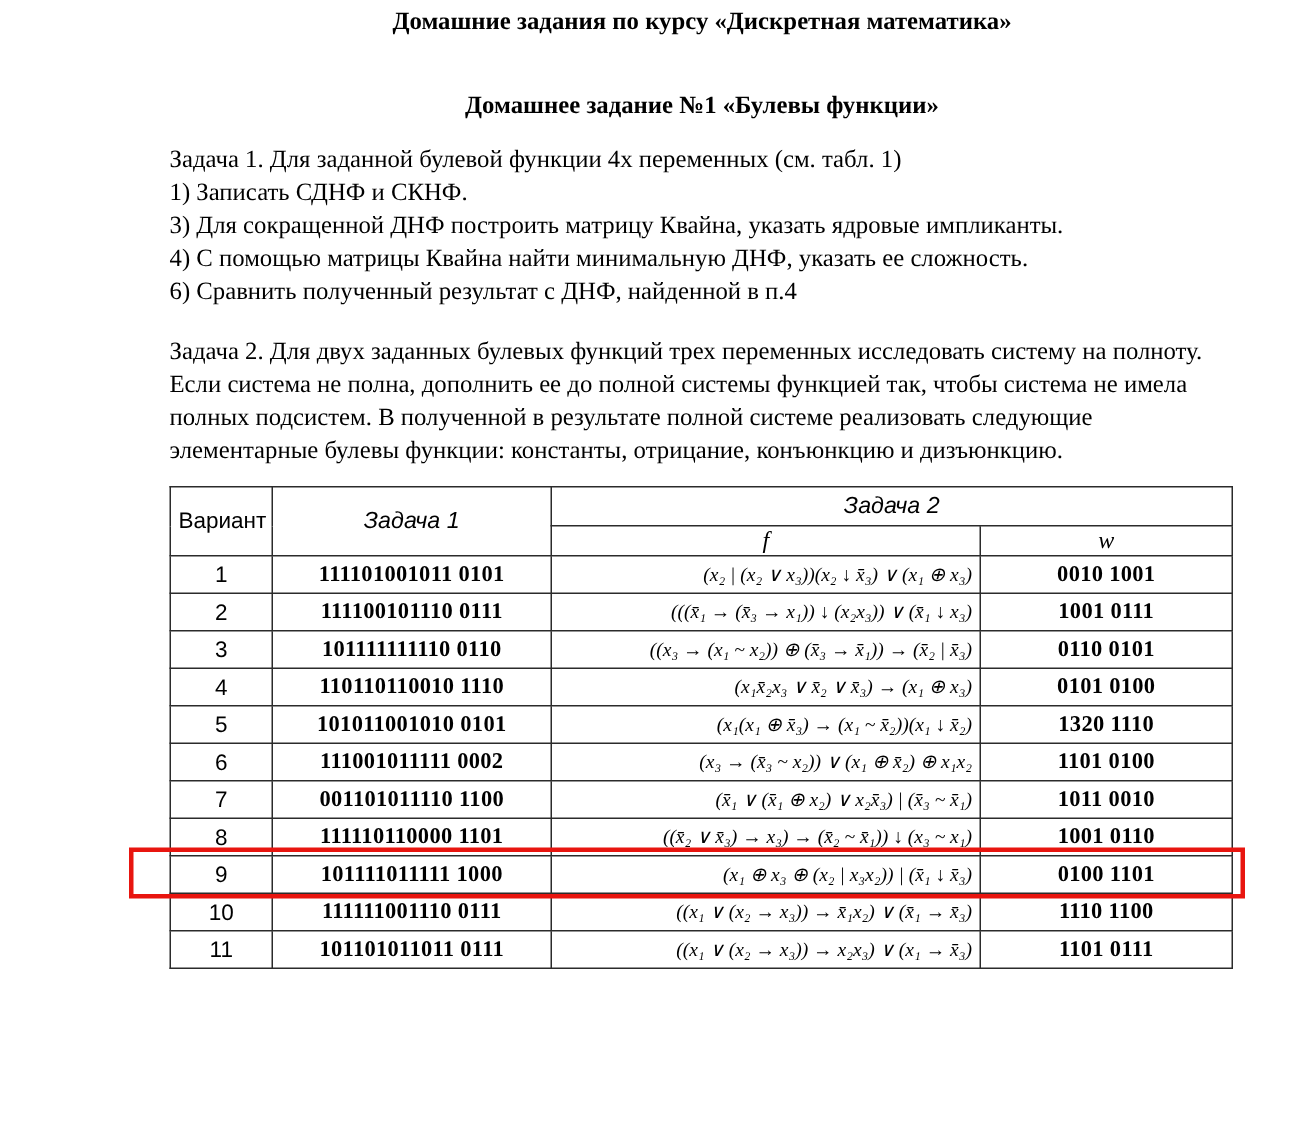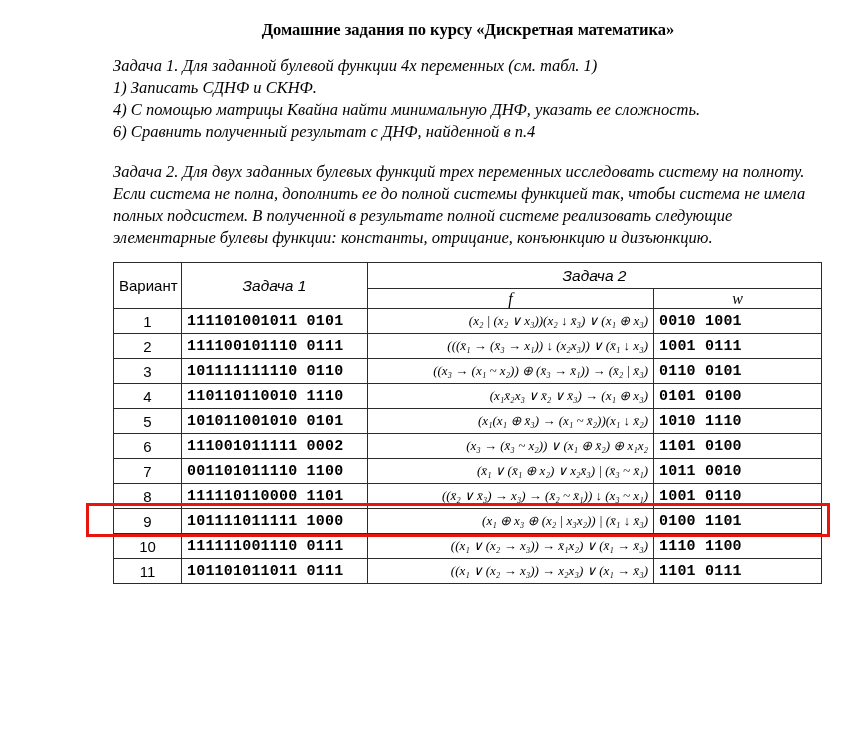--- a/index.html
+++ b/index.html
@@ -11,40 +11,38 @@
     background: #ffffff;
     overflow: hidden;
     font-family: "Liberation Serif", serif;
     color: #000;
   }
   .content {
     position: absolute;
     left: 113px;
     top: 0;
     width: 710px;
-    margin-top: 16px;
   }
   .doc-title {
     margin-top: 4px;
     text-align: center;
     font-size: 16.5px;
     font-weight: bold;
     line-height: 20px;
   }
   .doc-subtitle {
     margin-top: 36px;
     text-align: center;
     font-size: 16.5px;
     font-weight: bold;
     line-height: 20px;
   }
   .para, .item {
     font-size: 16.5px;
     line-height: 22px;
-    font-style: italic;
   }
   .intro { margin-top: 15px; }
   .task2 { margin-top: 18px; }
   .table-wrap {
     position: relative;
     margin-top: 13px;
   }
   table {
     border-collapse: collapse;
     width: 708px;
@@ -80,24 +78,24 @@
     font-weight: normal;
     font-size: 16px;
     text-align: center;
   }
   td.variant-cell {
     font-family: "Liberation Sans", sans-serif;
     font-size: 15px;
     text-align: center;
   }
   td.vec-cell {
-    font-family: Liberation Mono, monospace;
+    font-family: Liberation Serif, serif;
     font-size: 15px;
     font-weight: 600;
-    text-align: left;
+    text-align: center;
     letter-spacing: 0.2px;
   }
   td.formula-cell {
     font-family: Liberation Serif, serif;
     font-style: italic;
     font-size: 13px;
     text-align: right;
     padding-left: 7px;
   }
   .highlight-box {
@@ -110,23 +108,25 @@
     pointer-events: none;
   }
 </style>
 </head>
 <body>
 
 <div class="page">
   <div class="content">
 
     <div class="doc-title">Домашние задания по курсу «Дискретная математика»</div>
+    <div class="doc-subtitle">Домашнее задание №1 «Булевы функции»</div>
 
     <p class="para intro">Задача 1.   Для заданной булевой функции 4х переменных (см. табл. 1)</p>
     <p class="item">1) Записать СДНФ и СКНФ.</p>
+    <p class="item">3) Для сокращенной ДНФ построить матрицу Квайна, указать ядровые импликанты.</p>
     <p class="item">4) С помощью матрицы Квайна найти минимальную ДНФ, указать ее сложность.</p>
     <p class="item">6) Сравнить полученный результат с ДНФ, найденной в п.4</p>
 
     <p class="para task2">Задача 2.  Для двух заданных булевых функций трех переменных исследовать систему на полноту. Если система не полна, дополнить ее до полной системы функцией так, чтобы система не имела полных подсистем. В полученной в результате полной системе реализовать следующие элементарные булевы функции: константы, отрицание, конъюнкцию и дизъюнкцию.</p>
 
     <div class="table-wrap">
       <table>
         <colgroup>
           <col style="width:68px">
           <col style="width:186px">
@@ -166,21 +166,21 @@
           <tr>
             <td class="variant-cell">4</td>
             <td class="vec-cell">110110110010 1110</td>
             <td class="formula-cell">(x₁x̄₂x₃ ∨ x̄₂ ∨ x̄₃) → (x₁ ⊕ x₃)</td>
             <td class="vec-cell">0101 0100</td>
           </tr>
           <tr>
             <td class="variant-cell">5</td>
             <td class="vec-cell">101011001010 0101</td>
             <td class="formula-cell">(x₁(x₁ ⊕ x̄₃) → (x₁ ~ x̄₂))(x₁ ↓ x̄₂)</td>
-            <td class="vec-cell">1010 1110</td>
+            <td class="vec-cell">1320 1110</td>
           </tr>
           <tr>
             <td class="variant-cell">6</td>
             <td class="vec-cell">111001011111 0002</td>
             <td class="formula-cell">(x₃ → (x̄₃ ~ x₂)) ∨ (x₁ ⊕ x̄₂) ⊕ x₁x₂</td>
             <td class="vec-cell">1101 0100</td>
           </tr>
           <tr>
             <td class="variant-cell">7</td>
             <td class="vec-cell">001101011110 1100</td>

